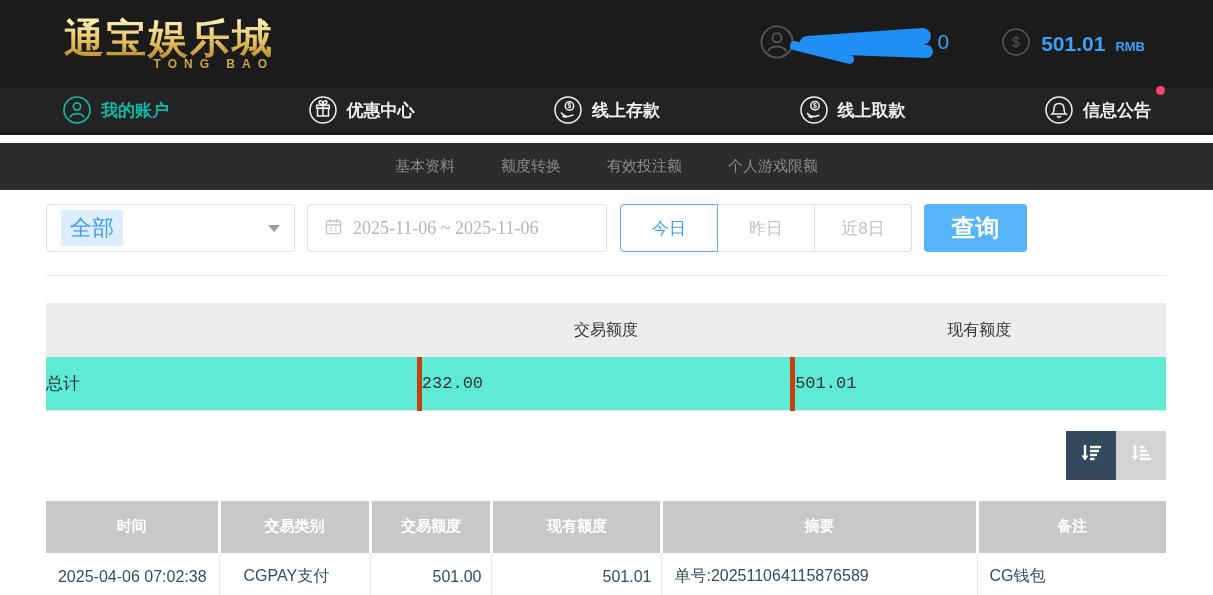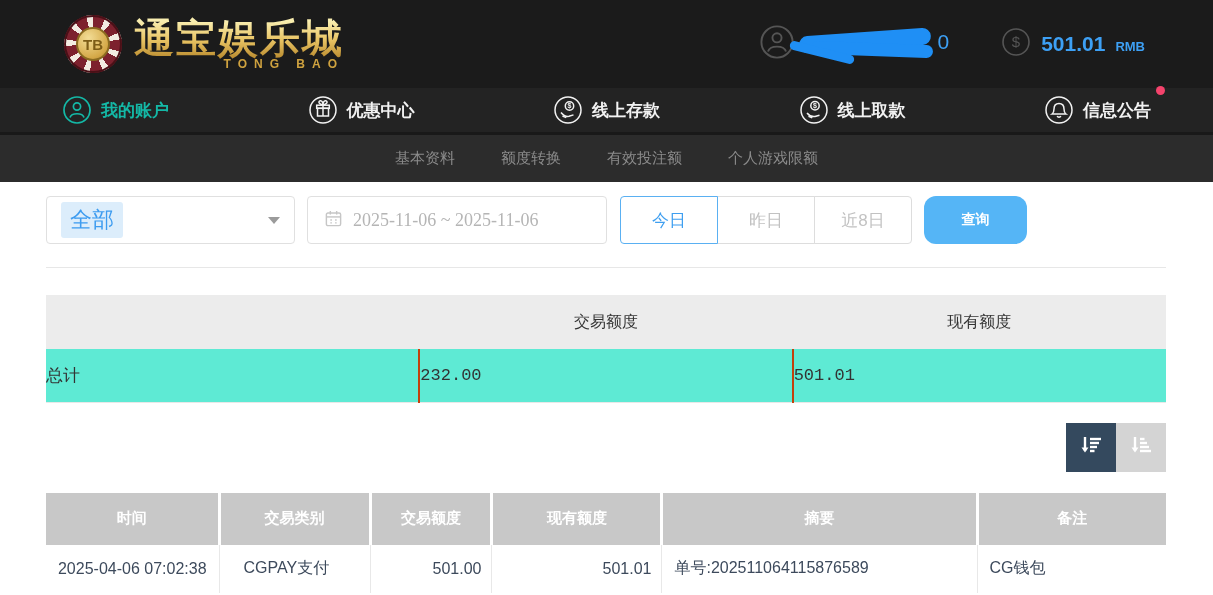--- a/index.html
+++ b/index.html
@@ -44,21 +44,21 @@
               justify-content:space-between; padding:0 62px; border-bottom:3px solid #191919; }
   .nav-item { display:flex; align-items:center; gap:9px; color:#f2f2f2;
               font-size:17px; font-weight:bold; cursor:pointer; position:relative; }
   .nav-item.active { color:#14b8a6; }
   .nav-item svg { display:block; }
   .dot { position:absolute; top:-9px; right:-14px; width:9px; height:9px;
          border-radius:50%; background:#f4436c; }
 
   
   .sub-nav { height:47px; background:#2c2c2c; display:flex; align-items:center;
-             justify-content:center; gap:46px; }
+             justify-content:center; gap:46px;margin-top:8px; }
   .subnav-item { color:#8b8b8b; font-size:15px; cursor:pointer; }
 
   
   .content { padding:14px 47px 0 46px; background:#fff; }
 
   .filter-row { display:flex; align-items:center; height:48px; }
   .type-select { width:249px; height:48px; border:1px solid #e0e0e0; border-radius:4px;
                  display:flex; align-items:center; padding:0 14px; cursor:pointer; background:#fff; }
   .type-chip { background:#dcedfb; color:#3d9cf0; font-size:22px; padding:3px 9px; border-radius:3px; }
   .select-arrow { margin-left:auto; width:0; height:0; border-left:6px solid transparent;
@@ -68,32 +68,32 @@
                 cursor:pointer; background:#fff; }
   .date-text { color:#b5b5b5; font-size:18px; font-family:"Liberation Serif", serif; }
   .range-group { display:flex; margin-left:13px; }
   .range-btn { width:98px; height:48px; background:#fff; border:1px solid #ddd; color:#c2c2c2;
                font-size:17px; cursor:pointer; margin-left:-1px;
                font-family:"Liberation Sans", sans-serif; }
   .range-btn:first-child { border-radius:4px 0 0 4px; margin-left:0; }
   .range-btn:last-child  { border-radius:0 4px 4px 0; }
   .range-btn.active { border:1px solid #5ab0f2; color:#3f9ff0; position:relative; z-index:1; }
   .query-btn { width:103px; height:48px; margin-left:12px; background:#55b5f6; border:none;
-               border-radius:12px; color:#fff; font-size:14px; font-weight:bold; cursor:pointer;
+               border-radius:4px; color:#fff; font-size:24px; font-weight:bold; cursor:pointer;
                font-family:"Liberation Sans", sans-serif; }
 
   .divider { border:none; border-top:1px solid #e7e7e7; margin-top:23px; }
 
   
   .summary-table { width:100%; border-collapse:collapse; margin-top:27px; table-layout:fixed; }
   .summary-table th { background:#ececec; height:54px; font-size:16px; font-weight:normal;
                       color:#333; text-align:center; }
   .summary-table td { height:53px; font-size:17px; font-weight:500;
                       color:#333; border-bottom:1px solid #e8e8e8; background:#5eead4;font-family:Liberation Mono, monospace; }
-  .summary-table td + td { border-left:2px solid #c2410c; }
+  .summary-table td + td { border-left:5px solid #c2410c; }
 
   
   .sort-row { display:flex; justify-content:flex-end; margin-top:20px; }
   .sort-btn { width:50px; height:49px; display:flex; align-items:center; justify-content:center;
               border:none; cursor:pointer; }
   .sort-desc { background:#34495e; }
   .sort-asc  { background:#d4d4d4; }
 
   
   .records-table { width:100%; border-collapse:collapse; margin-top:21px; table-layout:fixed; }
@@ -105,23 +105,20 @@
   .cell-center { text-align:center; }
   .cell-left   { text-align:left; padding-left:12px; }
   .cell-type   { text-align:left; padding-left:24px; }
   .cell-right  { text-align:right; padding-right:10px; }
 </style>
 </head>
 <body>
 
 <header class="top-header">
   <div class="logo">
-    <div class="chip">
-      <div class="chip-inner">TB</div>
-    </div>
     <div class="logo-text">
       <div class="logo-cn">通宝娱乐城</div>
       <div class="logo-en">TONG BAO</div>
     </div>
   </div>
 
   <div class="header-right">
     <div class="user-group">
       <span class="icon-dim">
         <svg width="36" height="36" viewBox="0 0 30 30" fill="none" stroke="currentColor" stroke-width="1.6">

